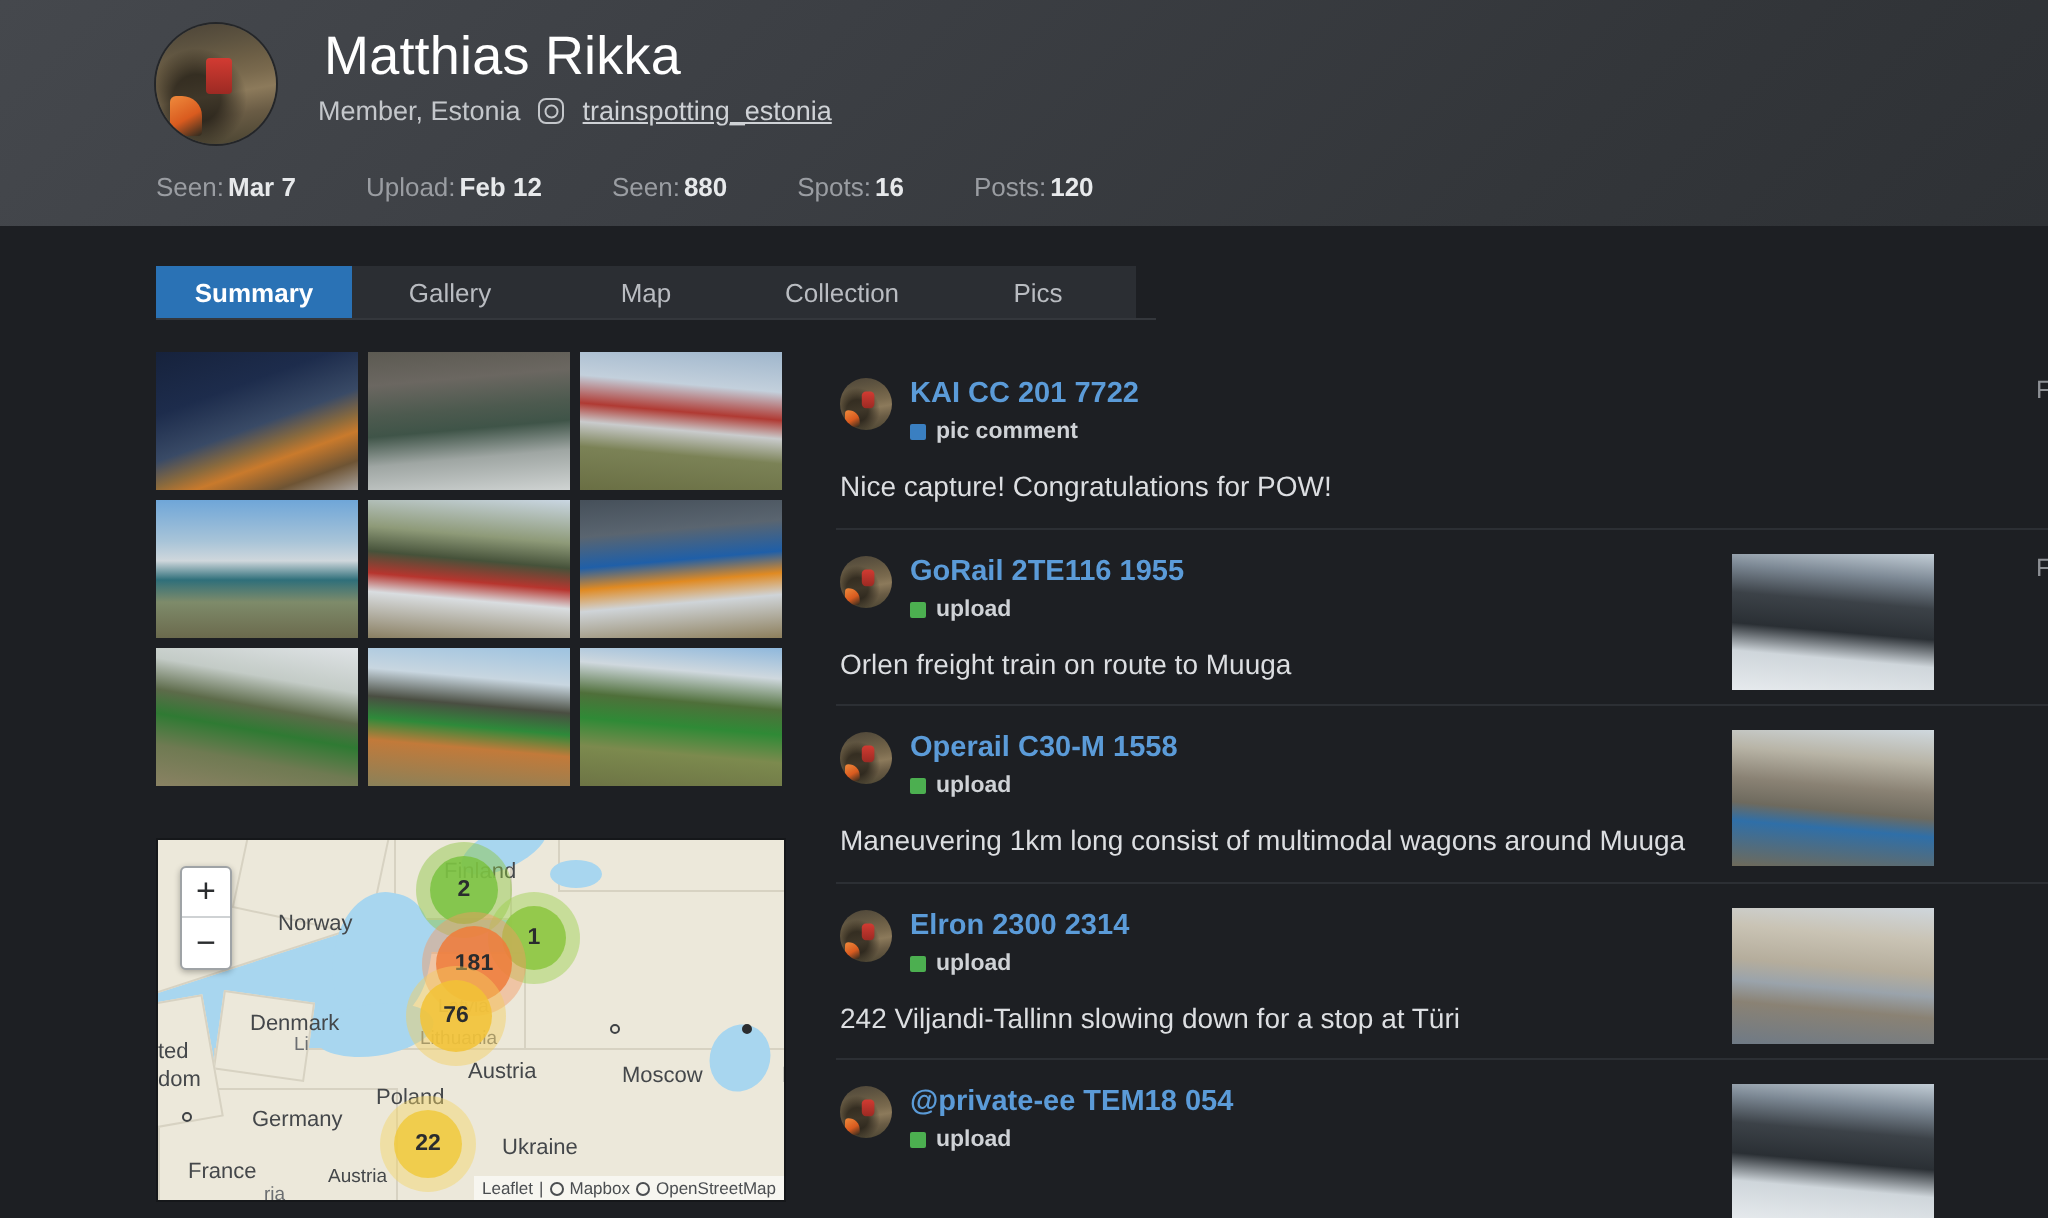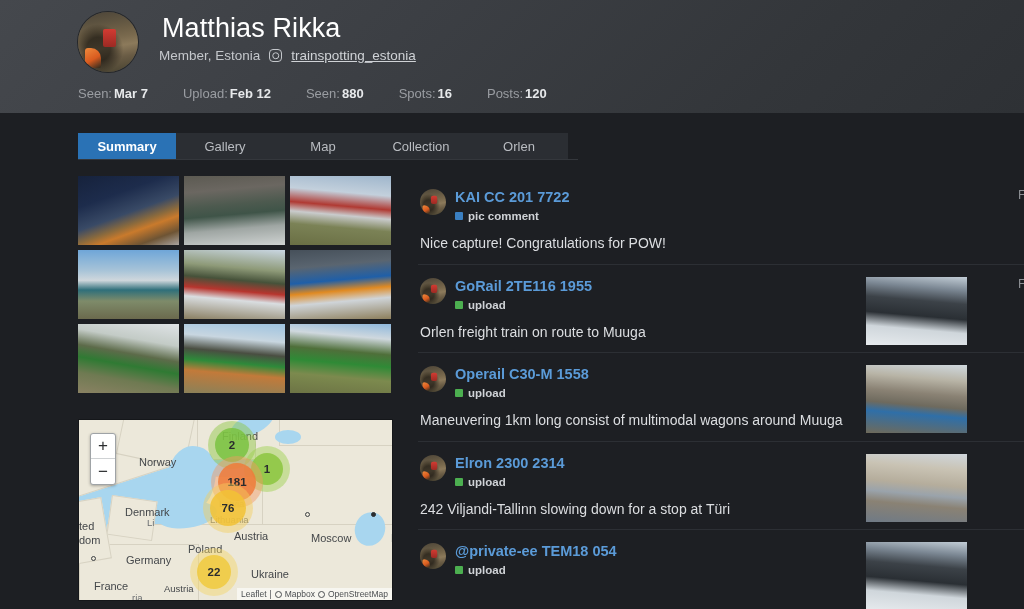--- a/index.html
+++ b/index.html
@@ -231,21 +231,21 @@
       <span>Posts:</span><b>120</b>
     </span>
   </div>
 </div>
 
 <div class="tabs">
   <div class="tab active">Summary</div>
   <div class="tab">Gallery</div>
   <div class="tab">Map</div>
   <div class="tab">Collection</div>
-  <div class="tab">Orlen</div>
+  <div class="tab">Pics</div>
 </div>
 <div class="tabs-underline"></div>
 
 <div class="left-col">
   <div class="thumb-grid">
     <div class="thumb t1"></div>
     <div class="thumb t2"></div>
     <div class="thumb t3"></div>
     <div class="thumb t4"></div>
     <div class="thumb t5"></div>

